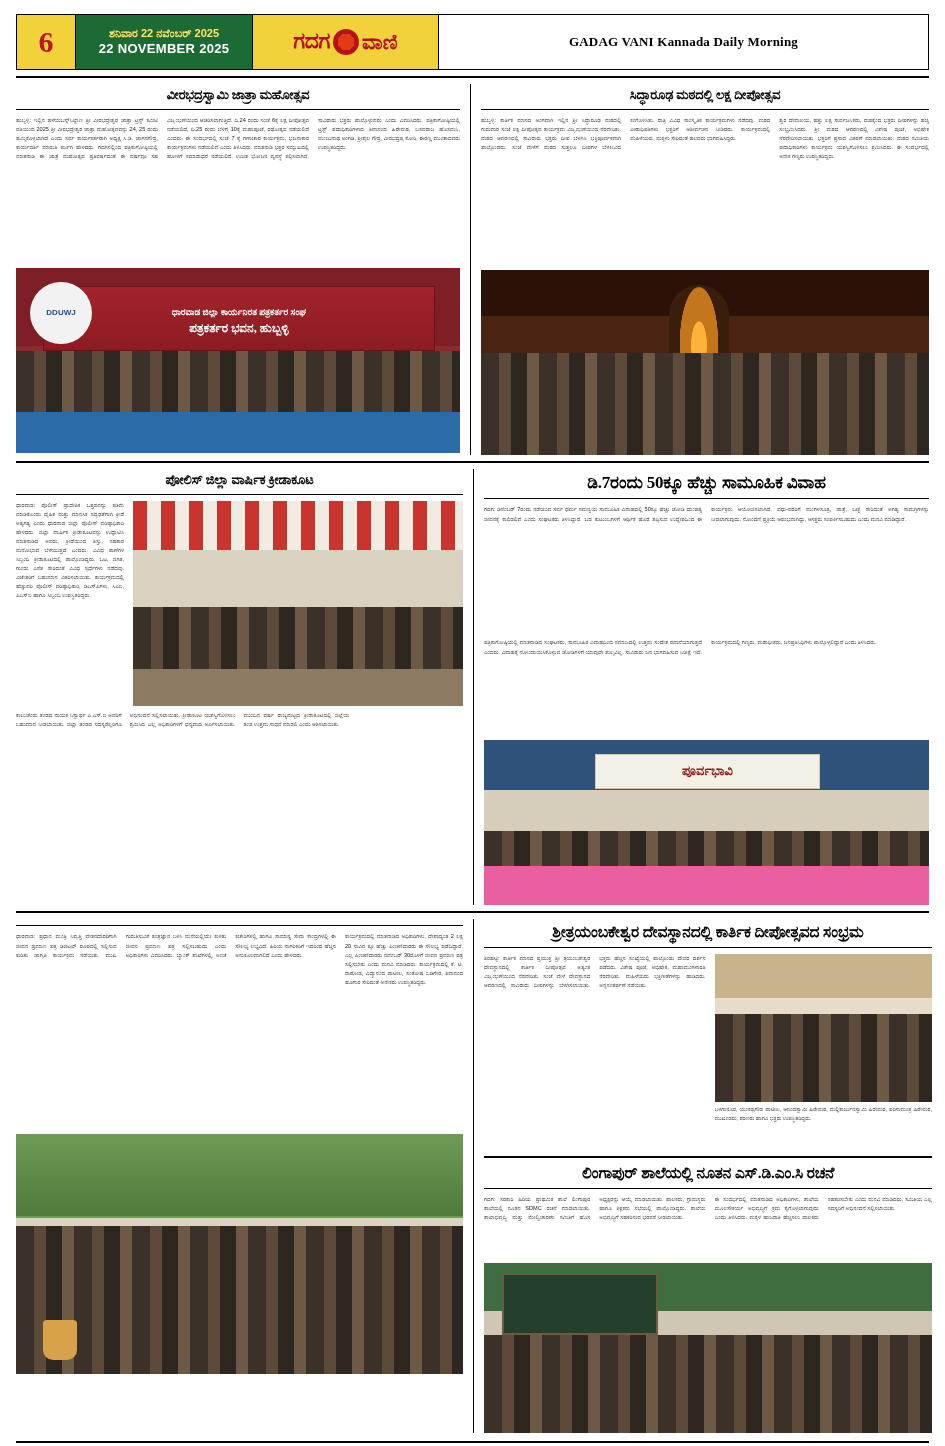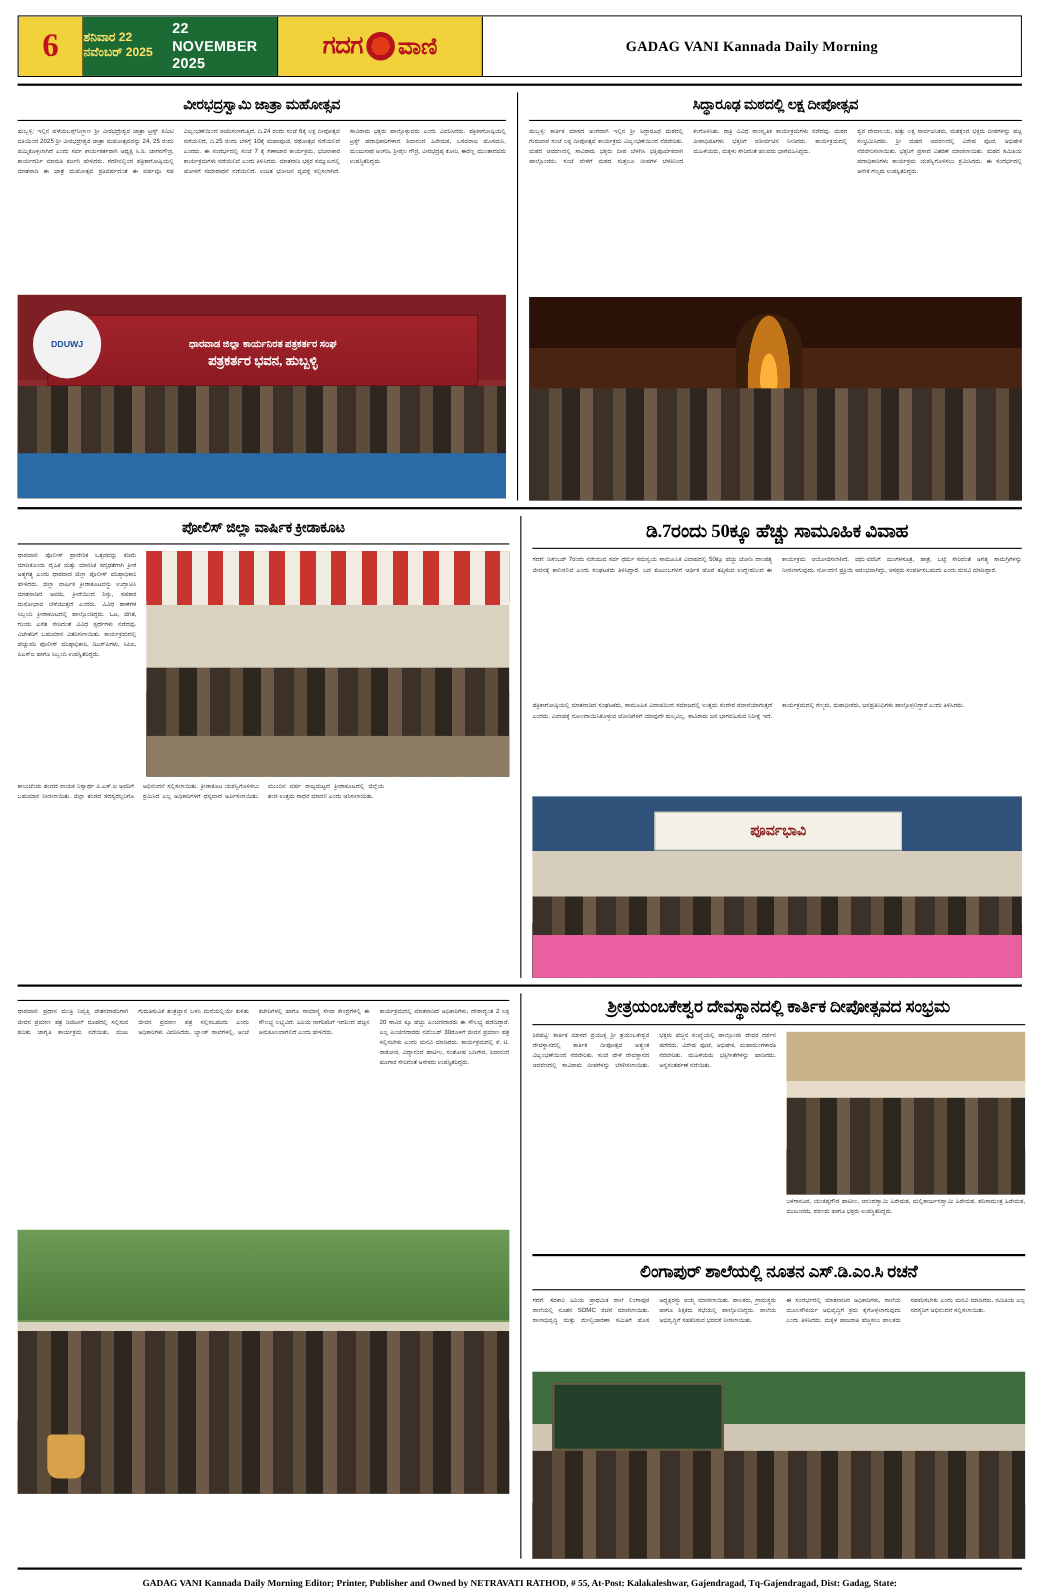--- a/index.html
+++ b/index.html
@@ -31,21 +31,21 @@
     background:#f2d23a;
     display:flex;align-items:center;justify-content:center;
     font-size:30px;font-weight:bold;color:#c1121f;
     border-right:1px solid #000;
     font-family:"Liberation Serif", serif;
   }
   .mh-date{
     width:176px;
     background:#1d6b34;
     color:#fff;
-    display:flex;flex-direction:row;align-items:center;justify-content:center;
+    display:flex;flex-direction:column;align-items:center;justify-content:center;
     line-height:1.25;
     border-right:1px solid #000;
   }
   .mh-date .kn{font-size:11px;color:#ffe36b;font-weight:bold;}
   .mh-date .en{font-size:13px;font-weight:bold;letter-spacing:.3px;}
   .mh-logo{
     width:185px;
     background:#f2d23a;
     display:flex;align-items:center;justify-content:center;
     border-right:1px solid #000;
@@ -222,21 +222,21 @@
       <div class="body-text cols4" style="height:148px;margin-top:5px">ಕಾಲುಚೆಂಡು ತಂಡದ ನಾಯಕ ನಿಸ್ವಾರ್ಥ ಪಿ.ಎಸ್.ಐ ಅವರಿಗೆ ಬಹುಮಾನ ನೀಡಲಾಯಿತು. ಜಿಲ್ಲಾ ತಂಡದ ಸದಸ್ಯರೆಲ್ಲರಿಗೂ ಅಭಿನಂದನೆ ಸಲ್ಲಿಸಲಾಯಿತು. ಕ್ರೀಡಾಕೂಟ ಯಶಸ್ವಿಗೊಳಿಸಲು ಶ್ರಮಿಸಿದ ಎಲ್ಲ ಅಧಿಕಾರಿಗಳಿಗೆ ಧನ್ಯವಾದ ಅರ್ಪಿಸಲಾಯಿತು. ಮುಂದಿನ ವರ್ಷ ರಾಜ್ಯಮಟ್ಟದ ಕ್ರೀಡಾಕೂಟದಲ್ಲಿ ಜಿಲ್ಲೆಯ ತಂಡ ಉತ್ತಮ ಸಾಧನೆ ಮಾಡಲಿ ಎಂದು ಆಶಿಸಲಾಯಿತು.</div>
     </div>
 
     <div class="vrule"></div>
 
     <div class="colR">
       <div class="headline sm">ಡಿ.7ರಂದು 50ಕ್ಕೂ ಹೆಚ್ಚು ಸಾಮೂಹಿಕ ವಿವಾಹ</div>
       <div class="rule"></div>
       <div class="body-text cols2" style="height:130px">ಗದಗ: ಡಿಸೆಂಬರ್ 7ರಂದು ನಡೆಯುವ ಸರ್ವ ಧರ್ಮ ಸಮನ್ವಯ ಸಾಮೂಹಿಕ ವಿವಾಹದಲ್ಲಿ 50ಕ್ಕೂ ಹೆಚ್ಚು ಜೋಡಿ ದಾಂಪತ್ಯ ಜೀವನಕ್ಕೆ ಕಾಲಿಡಲಿವೆ ಎಂದು ಸಂಘಟಕರು ತಿಳಿಸಿದ್ದಾರೆ. ಬಡ ಕುಟುಂಬಗಳಿಗೆ ಆರ್ಥಿಕ ಹೊರೆ ತಪ್ಪಿಸುವ ಉದ್ದೇಶದಿಂದ ಈ ಕಾರ್ಯಕ್ರಮ ಆಯೋಜಿಸಲಾಗಿದೆ. ವಧು-ವರರಿಗೆ ಮಂಗಳಸೂತ್ರ, ಪಾತ್ರೆ, ಬಟ್ಟೆ ಸೇರಿದಂತೆ ಅಗತ್ಯ ಸಾಮಗ್ರಿಗಳನ್ನು ನೀಡಲಾಗುವುದು. ನೋಂದಣಿ ಪ್ರಕ್ರಿಯೆ ಆರಂಭವಾಗಿದ್ದು, ಆಸಕ್ತರು ಸಂಪರ್ಕಿಸಬಹುದು ಎಂದು ಮನವಿ ಮಾಡಿದ್ದಾರೆ.</div>
       <div class="body-text cols2" style="height:80px;margin-top:3px">ಪತ್ರಿಕಾಗೋಷ್ಠಿಯಲ್ಲಿ ಮಾತನಾಡಿದ ಸಂಘಟಕರು, ಸಾಮೂಹಿಕ ವಿವಾಹದಿಂದ ಸಮಾಜದಲ್ಲಿ ಉತ್ತಮ ಸಂದೇಶ ರವಾನೆಯಾಗುತ್ತದೆ ಎಂದರು. ವಿವಾಹಕ್ಕೆ ನೋಂದಾಯಿಸಿಕೊಳ್ಳುವ ಜೋಡಿಗಳಿಗೆ ಯಾವುದೇ ಶುಲ್ಕವಿಲ್ಲ. ಸಾವಿರಾರು ಜನ ಭಾಗವಹಿಸುವ ನಿರೀಕ್ಷೆ ಇದೆ. ಕಾರ್ಯಕ್ರಮದಲ್ಲಿ ಗಣ್ಯರು, ಮಠಾಧೀಶರು, ಜನಪ್ರತಿನಿಧಿಗಳು ಪಾಲ್ಗೊಳ್ಳಲಿದ್ದಾರೆ ಎಂದು ತಿಳಿಸಿದರು.</div>
-      <div class="photo ph4" style="height:165px;margin-top:6px">
+      <div class="photo ph4" style="height:165px;margin-top:22px">
         <div style="position:absolute;left:25%;top:8%;width:50%;height:20%;background:#f3f0e6;border:1px solid #d0c9b8;display:flex;align-items:center;justify-content:center;font-family:'Liberation Serif',serif;font-weight:bold;font-size:13px;color:#8a1b1b">ಪೂರ್ವಭಾವಿ</div>
         <div class="photo-people" style="height:45%"></div>
         <div style="position:absolute;bottom:0;left:0;right:0;height:24%;background:#e95fa0"></div>
       </div>
     </div>
   </div>
 
   <div class="rule thick"></div>
 
   <div class="sec">

